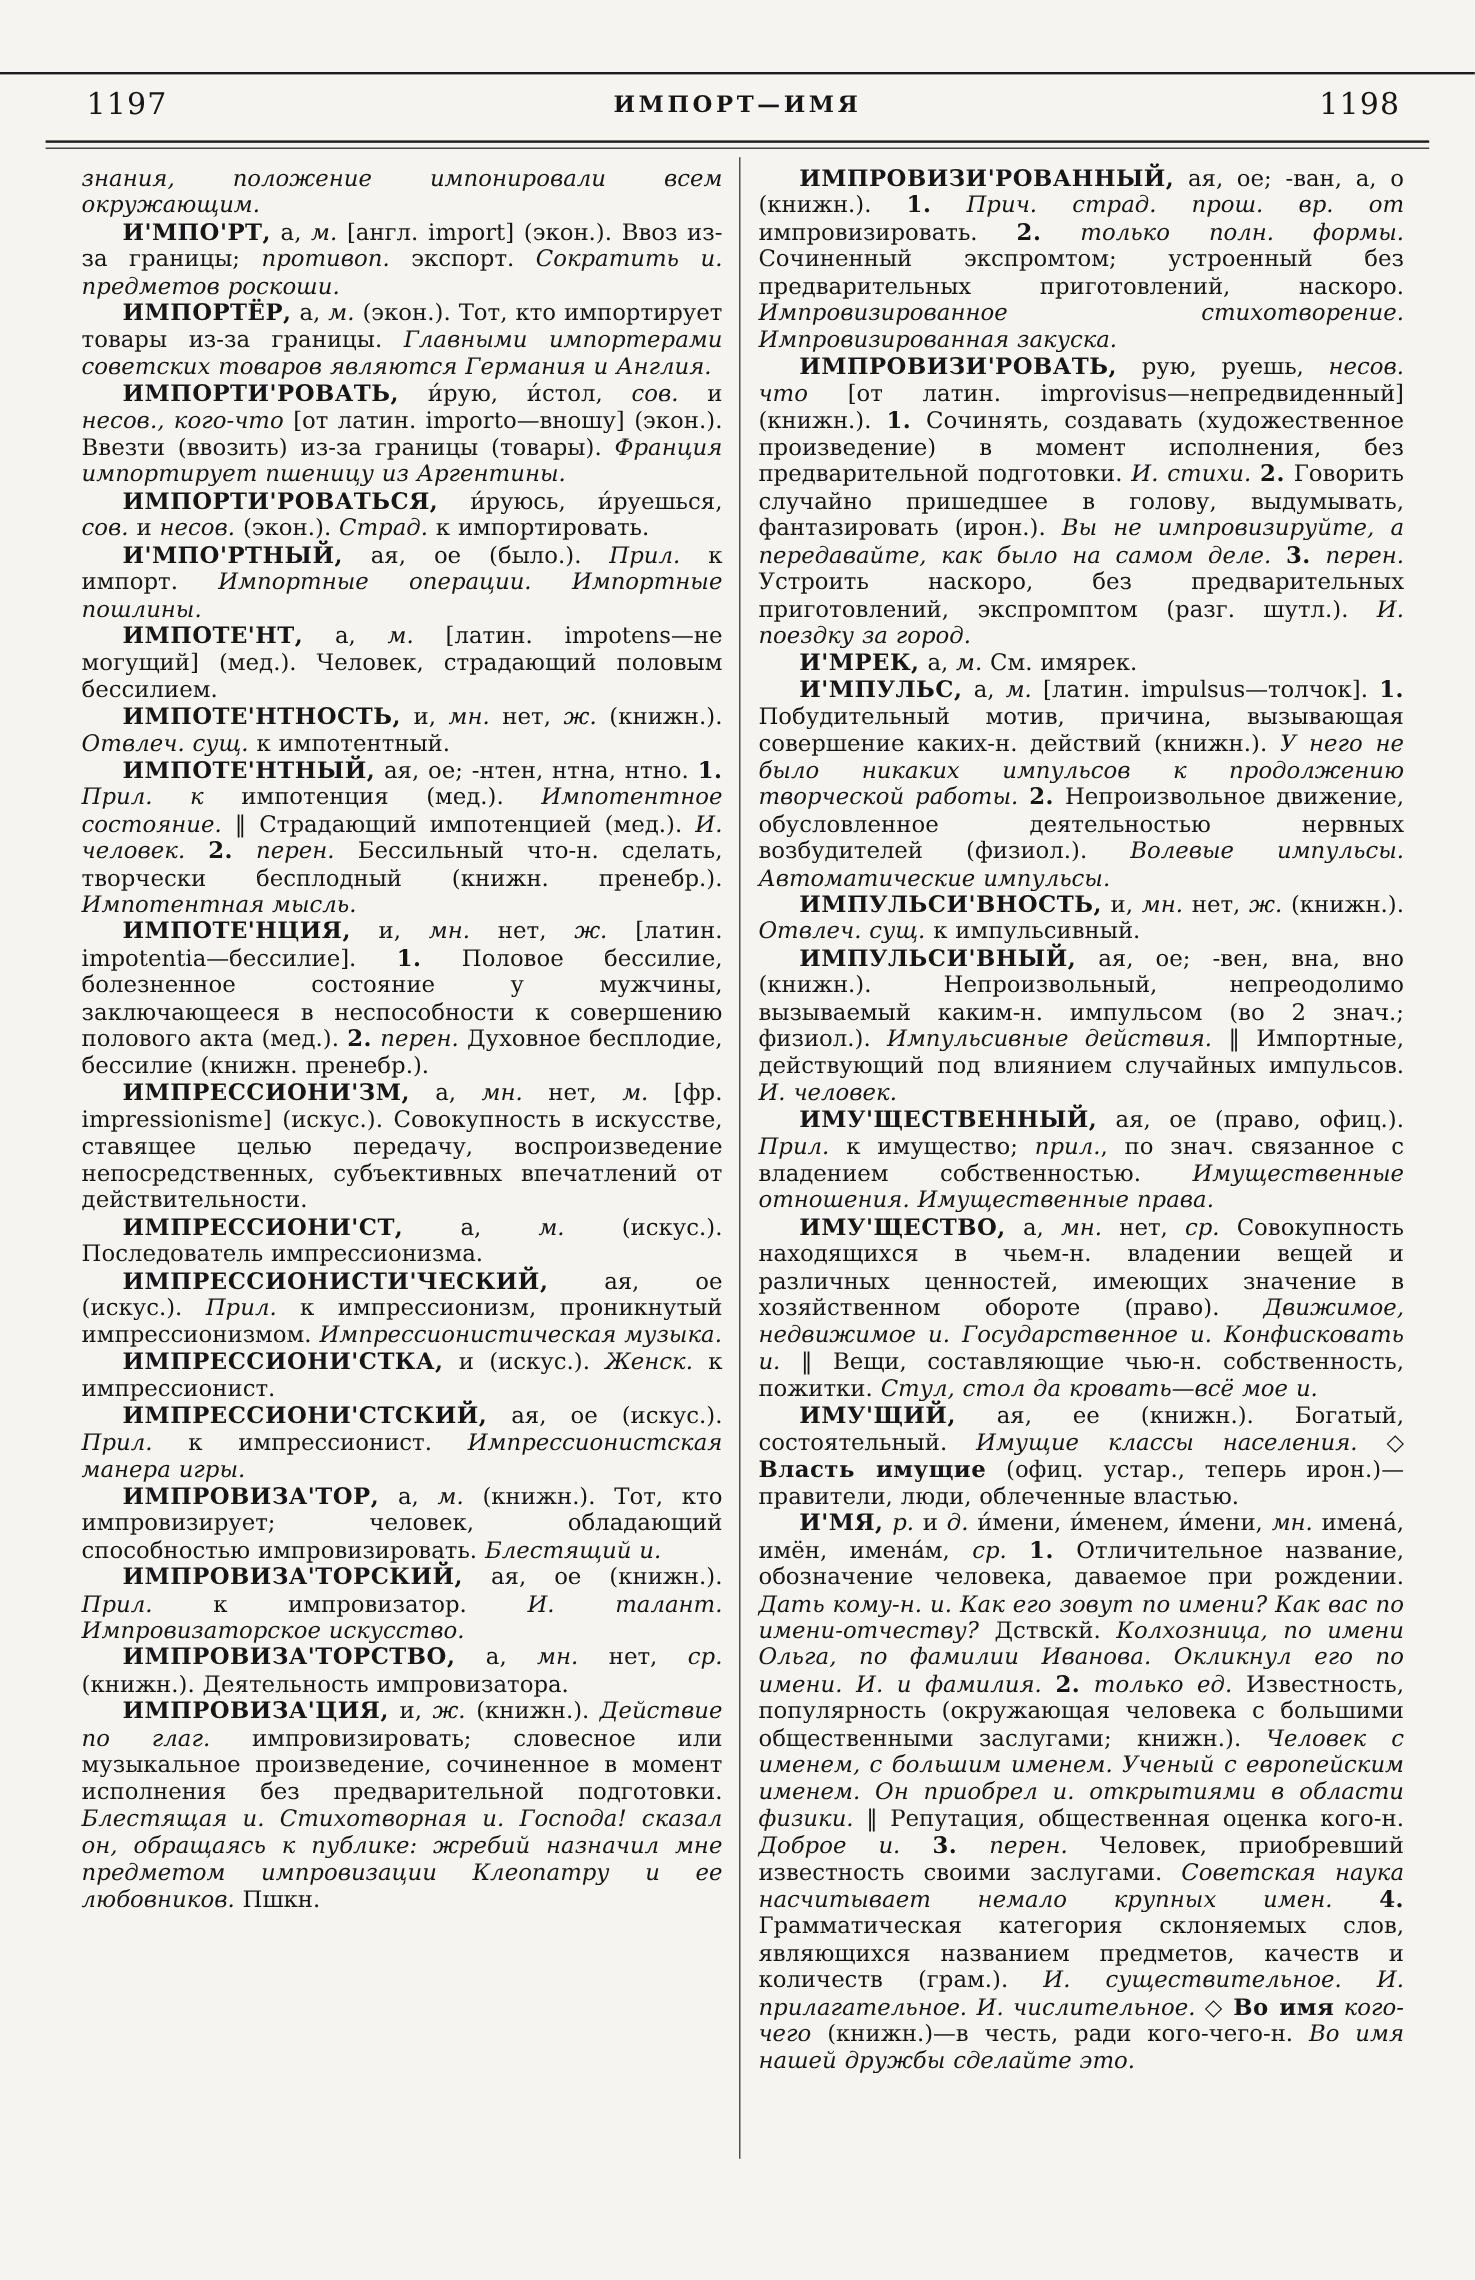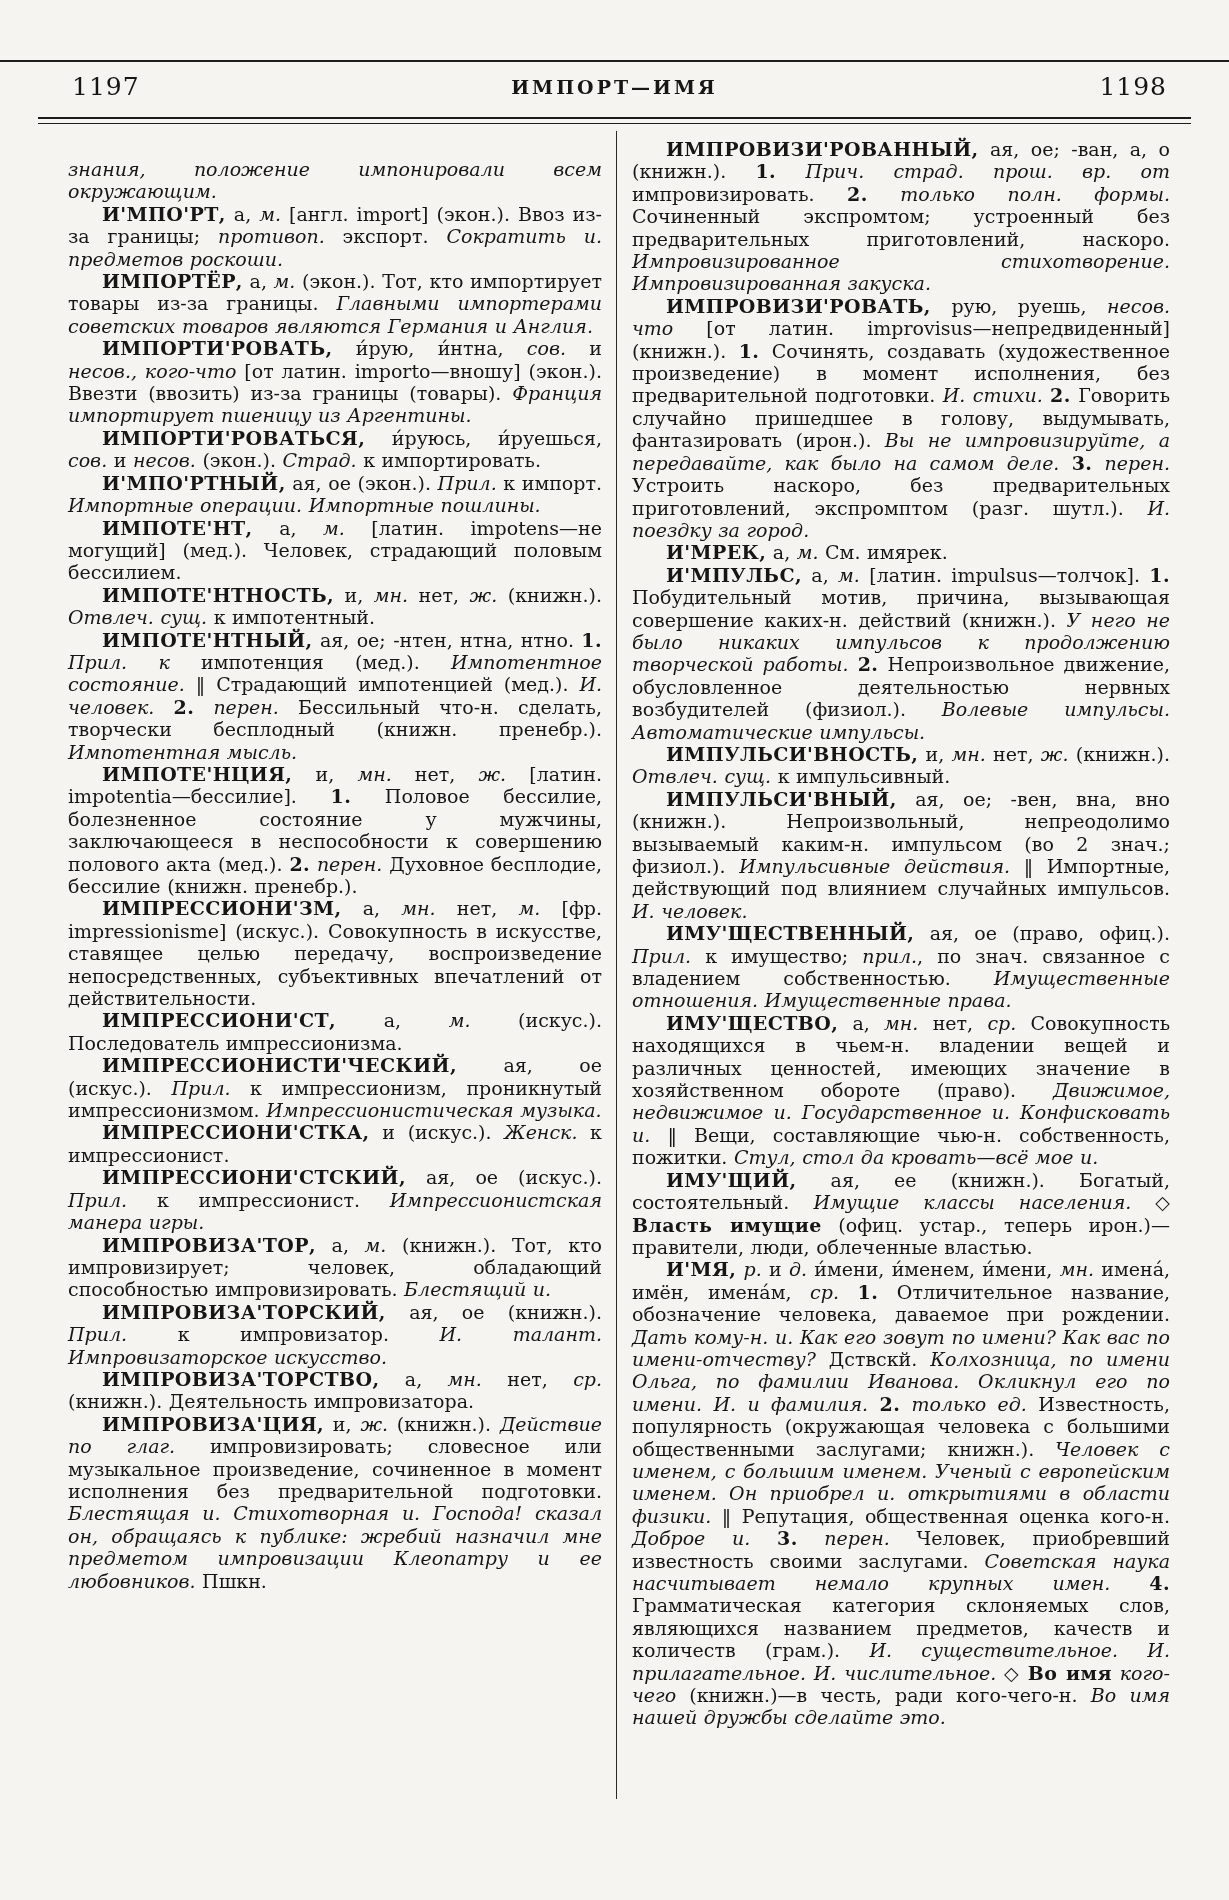--- a/index.html
+++ b/index.html
@@ -37,21 +37,21 @@
     position:absolute; top:138px;
   }
   .column.left  { left:68px;  width:534px; }
   .column.right { left:632px; width:538px; }
   .entry {
     margin:0; padding:0;
     font-size:19px; line-height:22.4px;
     text-align:justify; text-indent:34px;
     word-spacing:0.5px;
   }
-  .entry.noindent { text-indent:0;margin-top:20px; }
+  .entry.noindent { text-indent:0; }
   .b  { font-weight:bold; letter-spacing:0.4px; }
   .it { font-style:italic; }
 </style>
 </head>
 <body>
 
 <div class="top-edge-rule"></div>
 
 <div class="running-head">
   <div class="page-num left">1197</div>
@@ -60,23 +60,23 @@
 </div>
 
 <div class="head-rule"></div>
 
 <div class="col-divider"></div>
 
 <div class="column left" id="col-left">
     <p class="entry noindent"><span class="it">знания, положение импонировали всем окружающим.</span></p>
     <p class="entry"><span class="b">И'МПО'РТ,</span><span> а, </span><span class="it">м.</span><span> [англ. import] (экон.). Ввоз из-за границы; </span><span class="it">противоп.</span><span> экспорт. </span><span class="it">Сократить и. предметов роскоши.</span></p>
     <p class="entry"><span class="b">ИМПОРТЁР,</span><span> а, </span><span class="it">м.</span><span> (экон.). Тот, кто импортирует товары из-за границы. </span><span class="it">Главными импортерами советских товаров являются Германия и Англия.</span></p>
-    <p class="entry"><span class="b">ИМПОРТИ'РОВАТЬ,</span><span> и́рую, и́нтна, </span><span class="it">сов.</span><span> и </span><span class="it">несов., кого-что</span><span> [от латин. importo—вношу] (экон.). Ввезти (ввозить) из-за границы (товары). </span><span class="it">Франция импортирует пшеницу из Аргентины.</span></p>
+    <p class="entry"><span class="b">ИМПОРТИ'РОВАТЬ,</span><span> и́рую, и́стол, </span><span class="it">сов.</span><span> и </span><span class="it">несов., кого-что</span><span> [от латин. importo—вношу] (экон.). Ввезти (ввозить) из-за границы (товары). </span><span class="it">Франция импортирует пшеницу из Аргентины.</span></p>
     <p class="entry"><span class="b">ИМПОРТИ'РОВАТЬСЯ,</span><span> и́руюсь, и́руешься, </span><span class="it">сов.</span><span> и </span><span class="it">несов.</span><span> (экон.). </span><span class="it">Страд.</span><span> к импортировать.</span></p>
-    <p class="entry"><span class="b">И'МПО'РТНЫЙ,</span><span> ая, ое (экон.). </span><span class="it">Прил.</span><span> к импорт. </span><span class="it">Импортные операции. Импортные пошлины.</span></p>
+    <p class="entry"><span class="b">И'МПО'РТНЫЙ,</span><span> ая, ое (было.). </span><span class="it">Прил.</span><span> к импорт. </span><span class="it">Импортные операции. Импортные пошлины.</span></p>
     <p class="entry"><span class="b">ИМПОТЕ'НТ,</span><span> а, </span><span class="it">м.</span><span> [латин. impotens—не могущий] (мед.). Человек, страдающий половым бессилием.</span></p>
     <p class="entry"><span class="b">ИМПОТЕ'НТНОСТЬ,</span><span> и, </span><span class="it">мн.</span><span> нет, </span><span class="it">ж.</span><span> (книжн.). </span><span class="it">Отвлеч. сущ.</span><span> к импотентный.</span></p>
     <p class="entry"><span class="b">ИМПОТЕ'НТНЫЙ,</span><span> ая, ое; -нтен, нтна, нтно. </span><span class="b">1.</span><span> </span><span class="it">Прил. к</span><span> импотенция (мед.). </span><span class="it">Импотентное состояние.</span><span> ‖ Страдающий импотенцией (мед.). </span><span class="it">И. человек.</span><span> </span><span class="b">2.</span><span> </span><span class="it">перен.</span><span> Бессильный что-н. сделать, творчески бесплодный (книжн. пренебр.). </span><span class="it">Импотентная мысль.</span></p>
     <p class="entry"><span class="b">ИМПОТЕ'НЦИЯ,</span><span> и, </span><span class="it">мн.</span><span> нет, </span><span class="it">ж.</span><span> [латин. impotentia—бессилие]. </span><span class="b">1.</span><span> Половое бессилие, болезненное состояние у мужчины, заключающееся в неспособности к совершению полового акта (мед.). </span><span class="b">2.</span><span> </span><span class="it">перен.</span><span> Духовное бесплодие, бессилие (книжн. пренебр.).</span></p>
     <p class="entry"><span class="b">ИМПРЕССИОНИ'ЗМ,</span><span> а, </span><span class="it">мн.</span><span> нет, </span><span class="it">м.</span><span> [фр. impressionisme] (искус.). Совокупность в искусстве, ставящее целью передачу, воспроизведение непосредственных, субъективных впечатлений от действительности.</span></p>
     <p class="entry"><span class="b">ИМПРЕССИОНИ'СТ,</span><span> а, </span><span class="it">м.</span><span> (искус.). Последователь импрессионизма.</span></p>
     <p class="entry"><span class="b">ИМПРЕССИОНИСТИ'ЧЕСКИЙ,</span><span> ая, ое (искус.). </span><span class="it">Прил.</span><span> к импрессионизм, проникнутый импрессионизмом. </span><span class="it">Импрессионистическая музыка.</span></p>
     <p class="entry"><span class="b">ИМПРЕССИОНИ'СТКА,</span><span> и (искус.). </span><span class="it">Женск.</span><span> к импрессионист.</span></p>
     <p class="entry"><span class="b">ИМПРЕССИОНИ'СТСКИЙ,</span><span> ая, ое (искус.). </span><span class="it">Прил.</span><span> к импрессионист. </span><span class="it">Импрессионистская манера игры.</span></p>
     <p class="entry"><span class="b">ИМПРОВИЗА'ТОР,</span><span> а, </span><span class="it">м.</span><span> (книжн.). Тот, кто импровизирует; человек, обладающий способностью импровизировать. </span><span class="it">Блестящий и.</span></p>

